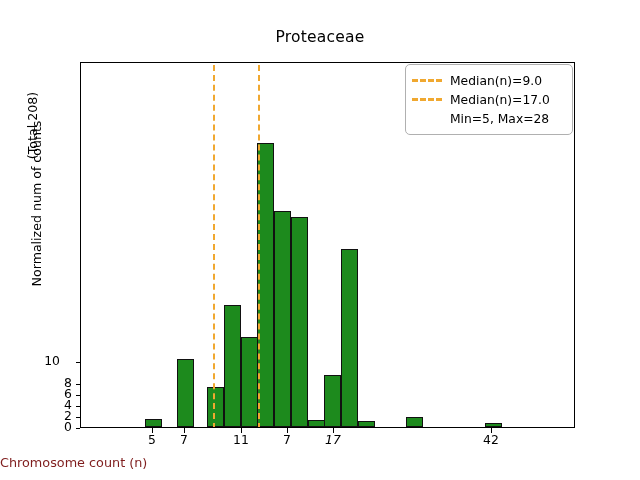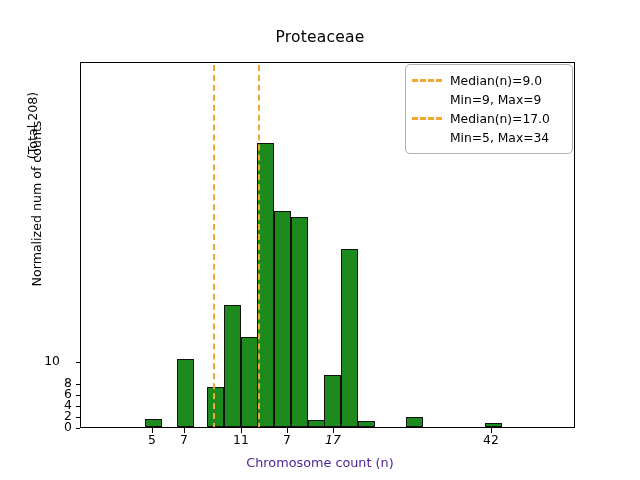--- a/index.html
+++ b/index.html
@@ -106,23 +106,23 @@
   .xtick-mark{
     position:absolute;
     top:428px;
     height:4.5px;
     width:0;
     border-left:1.2px solid #000;
   }
   #x-axis-label{
     position:absolute;
     left:0;top:455px;width:640px;
-    text-align:center;
+    text-align:left;
     font-size:12.8px;
-    color:#4c1d95;
+    color:#7f1d1d;
   }
 
   
   #legend{
     position:absolute;
     left:405px;top:64px;
     width:168px;
     border:1px solid #b0b0b0;
     background:rgba(255,255,255,0.92);
     box-sizing:border-box;
@@ -207,26 +207,22 @@
   <div id="y-axis-label">Normalized num of counts</div>
   <div id="y-axis-total">(Total 208)</div>
   <div id="x-axis-label">Chromosome count (n)</div>
 
   <div id="legend">
       <div class="legend-row">
         <span class="legend-dash"></span>
         <span class="legend-text">Median(n)=9.0</span>
       </div>
       <div class="legend-row">
-        <span class="legend-dash blank"></span>
-        <span class="legend-text">Min=9, Max=9</span>
-      </div>
-      <div class="legend-row">
         <span class="legend-dash"></span>
         <span class="legend-text">Median(n)=17.0</span>
       </div>
       <div class="legend-row">
         <span class="legend-dash blank"></span>
-        <span class="legend-text">Min=5, Max=34</span>
+        <span class="legend-text">Min=5, Max=28</span>
       </div>
     </div>
 
 </div>
 
 </body></html>

